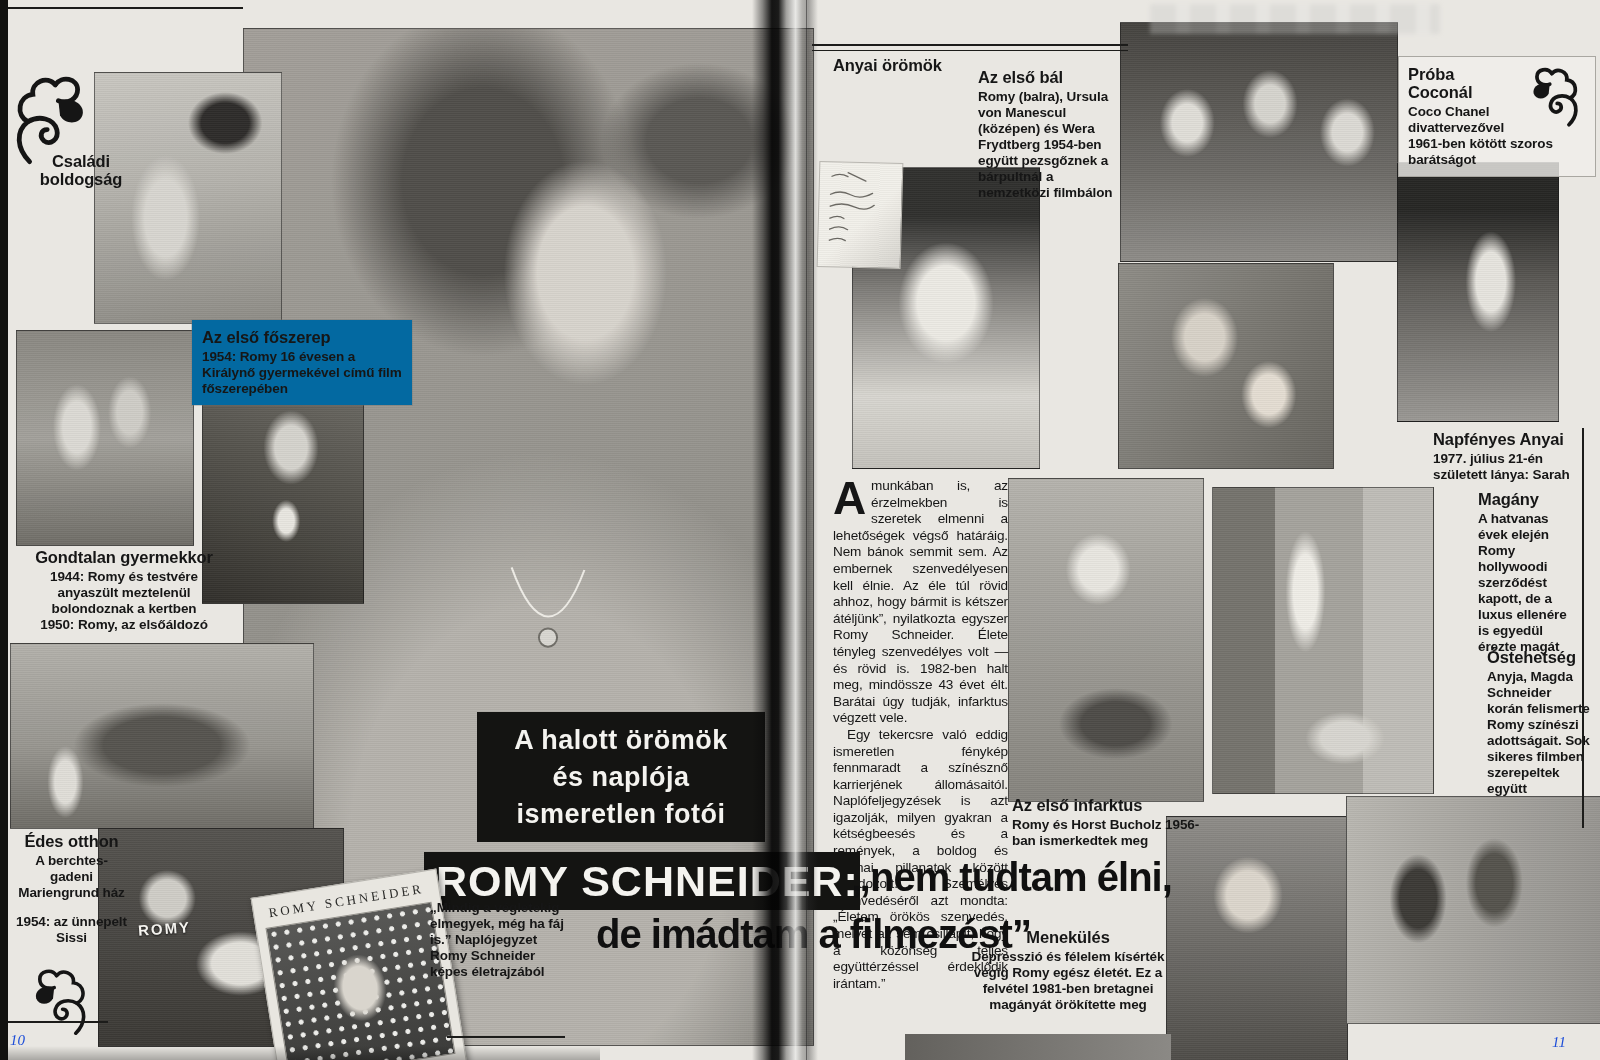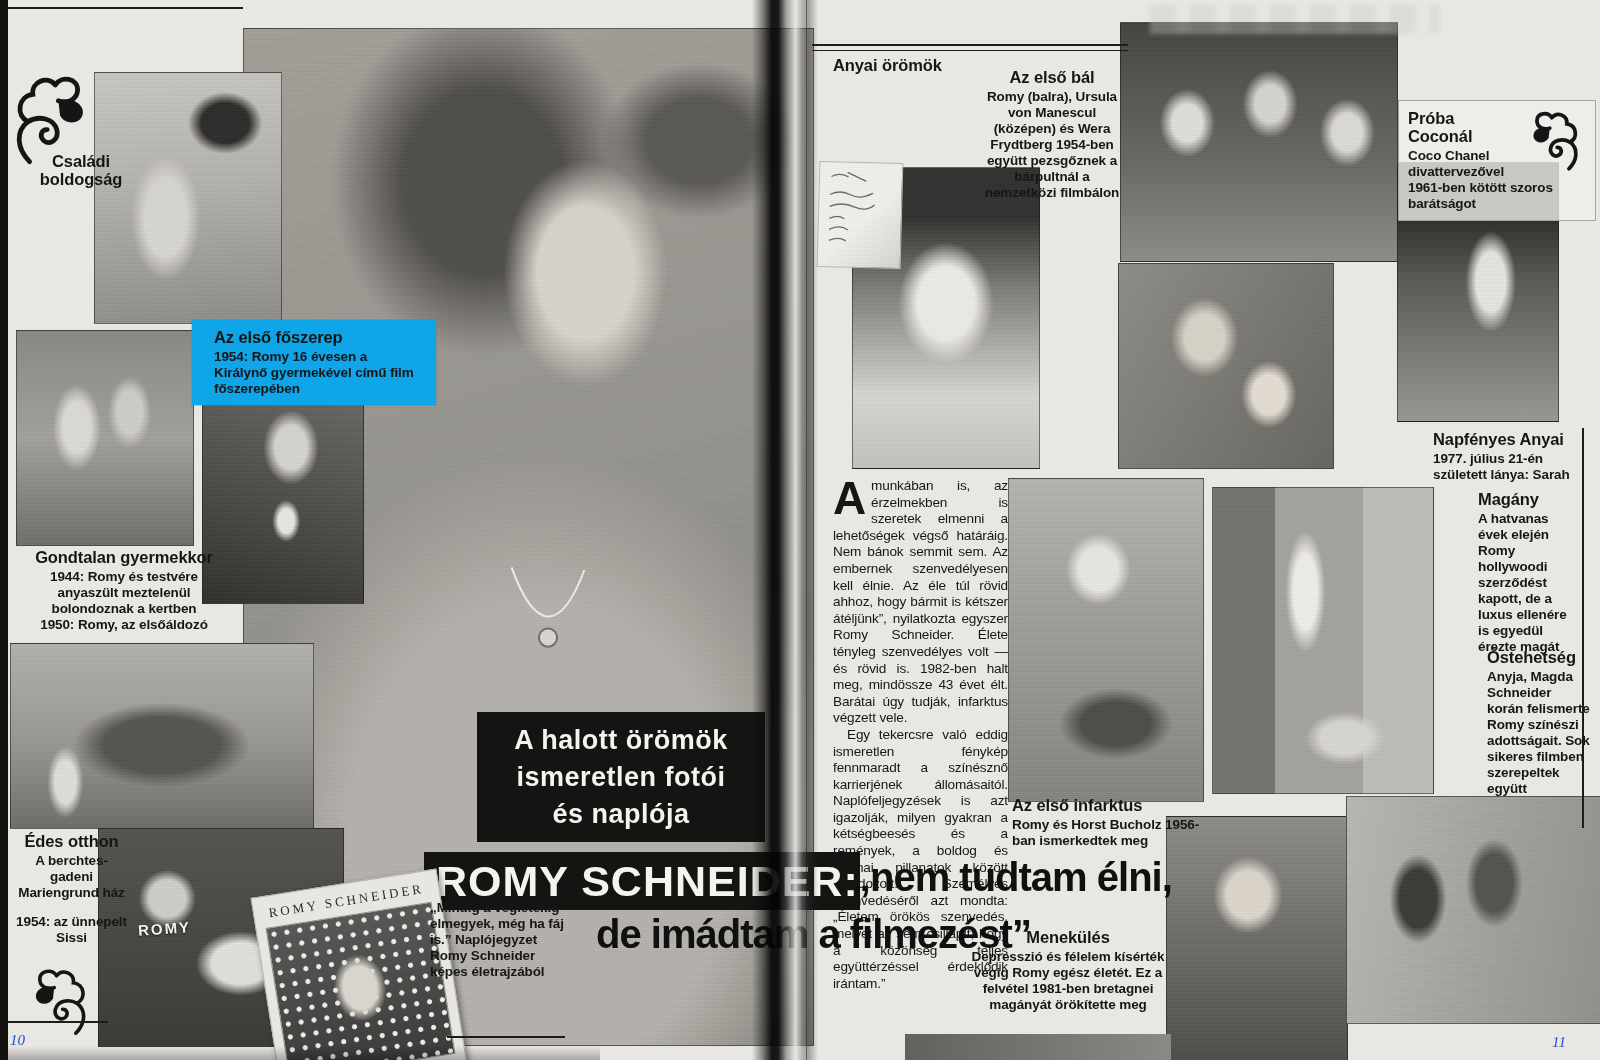--- a/index.html
+++ b/index.html
@@ -60,23 +60,23 @@
     border:1px solid #b9b7b1;transform:rotate(1.5deg);}
   .necklace{position:absolute;left:42%;top:51%;width:130px;height:150px;}
   .squiggles{position:absolute;inset:6px;}
 
   
   .cap{position:absolute;z-index:3;font-weight:bold;font-size:13.5px;line-height:16px;letter-spacing:-.1px;}
   .cap-head{font-size:16.5px;line-height:18px;margin-bottom:3px;}
   .cap-body{margin:0;}
   .gap-top{margin-top:13px;}
   .align-r{text-align:center;}
-  .align-c{text-align:center;}
-  .white-box{background:#0ea5e9;padding:8px 22px;box-shadow:0 0 0 1px rgba(120,120,118,.35);}
-  .bordered{border:1px solid #a9a7a1;background:rgba(240,239,235,.8);padding:8px 9px;margin-top:44px;}
+  .align-c{text-align:left;}
+  .white-box{background:#0369a1;padding:8px 10px;box-shadow:0 0 0 1px rgba(120,120,118,.35);}
+  .bordered{border:1px solid #a9a7a1;background:rgba(240,239,235,.8);padding:8px 9px;}
 
   
   .headline-box{position:absolute;z-index:4;background:var(--headline-bg);color:var(--headline-fg);
     display:flex;flex-direction:column;justify-content:center;text-align:center;
     font-weight:bold;font-size:27px;line-height:37px;letter-spacing:.5px;}
   .name-bar{position:absolute;z-index:4;background:var(--headline-bg);color:var(--headline-fg);
     font-weight:bold;font-size:43px;letter-spacing:1px;line-height:58px;padding-left:12px;
     white-space:nowrap;overflow:hidden;}
   .quote{position:absolute;z-index:4;font-weight:bold;font-size:40px;letter-spacing:-1px;
     white-space:nowrap;color:#101010;}
@@ -171,22 +171,22 @@
   </div>
 
   <div class="cap align-r" style="left:15px;top:832px;width:113px">
     <div class="cap-head">Édes otthon</div>
     <div class="cap-body">A berchtes-gadeni Mariengrund ház</div>
     <div class="cap-body gap-top">1954: az ünnepelt Sissi</div>
   </div>
 
   <div class="headline-box" style="left:477px;top:712px;width:288px;height:130px">
     <span>A halott örömök</span>
+    <span>és naplója</span>
     <span>ismeretlen fotói</span>
-    <span>és naplója</span>
   </div>
   <div class="name-bar" style="left:424px;top:852px;width:424px;height:58px">ROMY SCHNEIDER:</div>
 
   <div class="book" style="left:265px;top:882px;width:168px;height:176px">
     <div class="book-title">ROMY SCHNEIDER</div>
     <div class="book-img"></div>
   </div>
 
   <div class="cap" style="left:430px;top:900px;width:142px;z-index:5">
     <div class="cap-body">„Mindig a végletekig elmegyek, még ha fáj is.” Naplójegyzet Romy Schneider képes életrajzából</div>

